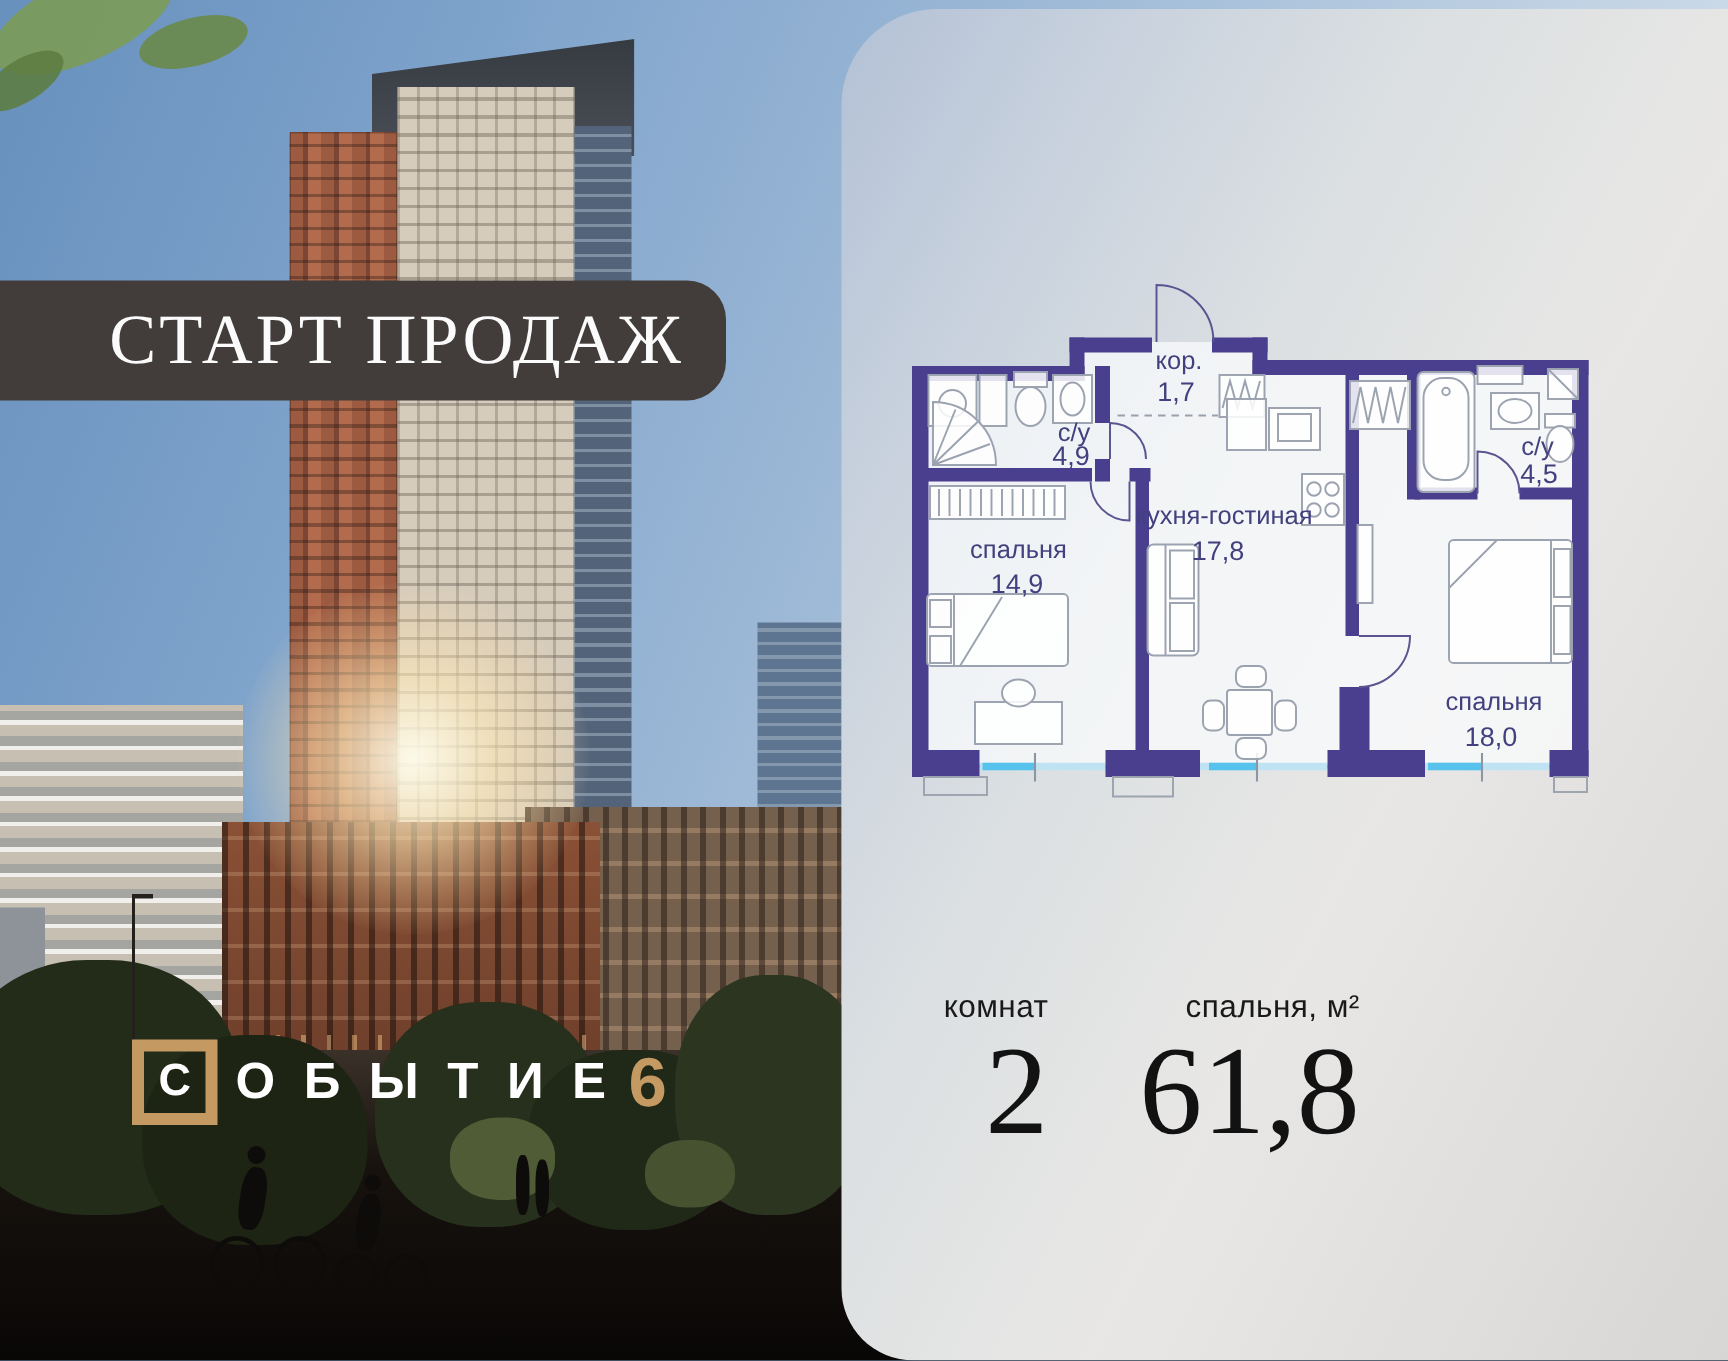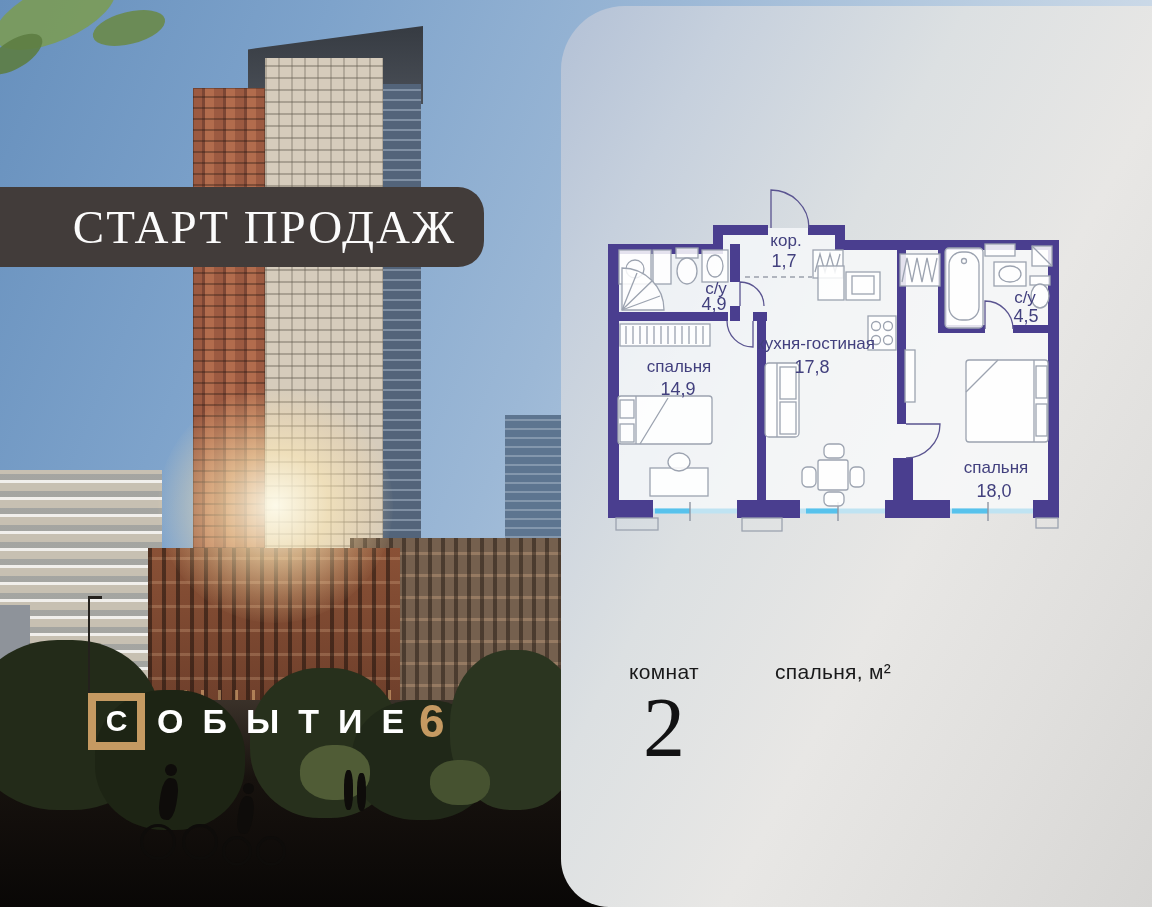--- a/index.html
+++ b/index.html
@@ -68,21 +68,21 @@
   
   .card{left:561px;top:6px;width:591px;height:901px;z-index:10;
         border-radius:64px 0 0 48px;
         background:linear-gradient(118deg,#b3c1d6 0%,#c6d0dd 16%,#dce0e2 38%,#e8e7e5 60%,#e0dfdd 80%,#d7d6d4 100%);}
   .plan{left:600px;top:182px;z-index:11;}
   .room-name,.room-area{font-family:"Liberation Sans",sans-serif;font-weight:500;fill:#42407e;}
   .room-name{font-size:17px;}
   .room-area{font-size:18px;}
 
   
-  .stat{z-index:12;transform:translateX(-50%);text-align:center;white-space:nowrap;}
+  .stat{z-index:12;transform:translateX(-50%);text-align:right;white-space:nowrap;}
   .stat .lbl{font-size:21px;color:#19191a;letter-spacing:.3px;}
   .stat .val{margin-top:2px;font-family:"Liberation Serif",serif;font-size:84px;line-height:1;color:#121213;}
 </style>
 </head>
 <body>
 
 <div id="stage">
 
   <div class="abs sky"></div>
 
@@ -273,15 +273,16 @@
       <text class="room-area" x="994" y="497">18,0</text>
     </g>
   </svg>
 
   <div class="abs stat" style="left:664px;top:660px;">
     <div class="lbl">комнат</div>
     <div class="val">2</div>
   </div>
   <div class="abs stat" style="left:833px;top:660px;">
     <div class="lbl">спальня, м²</div>
+    <div class="val">61,8</div>
   </div>
 
 </div>
 
 </body></html>

